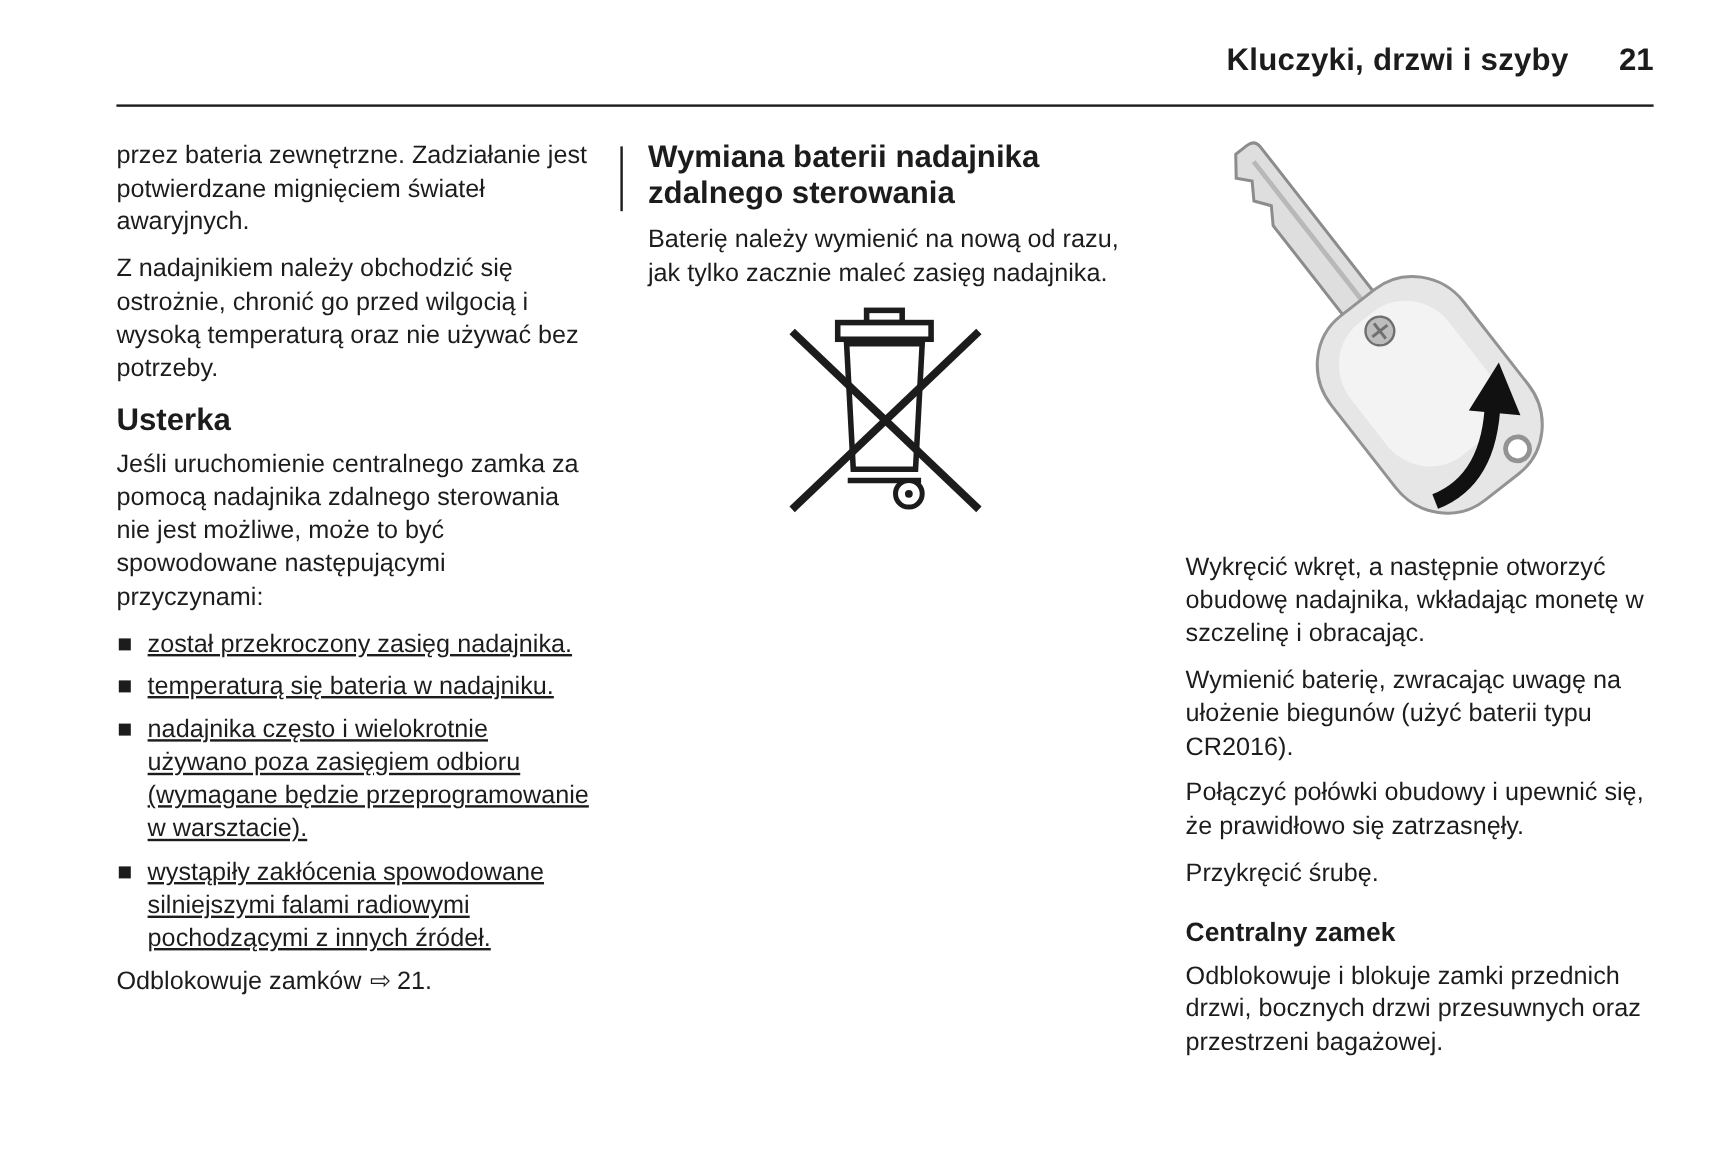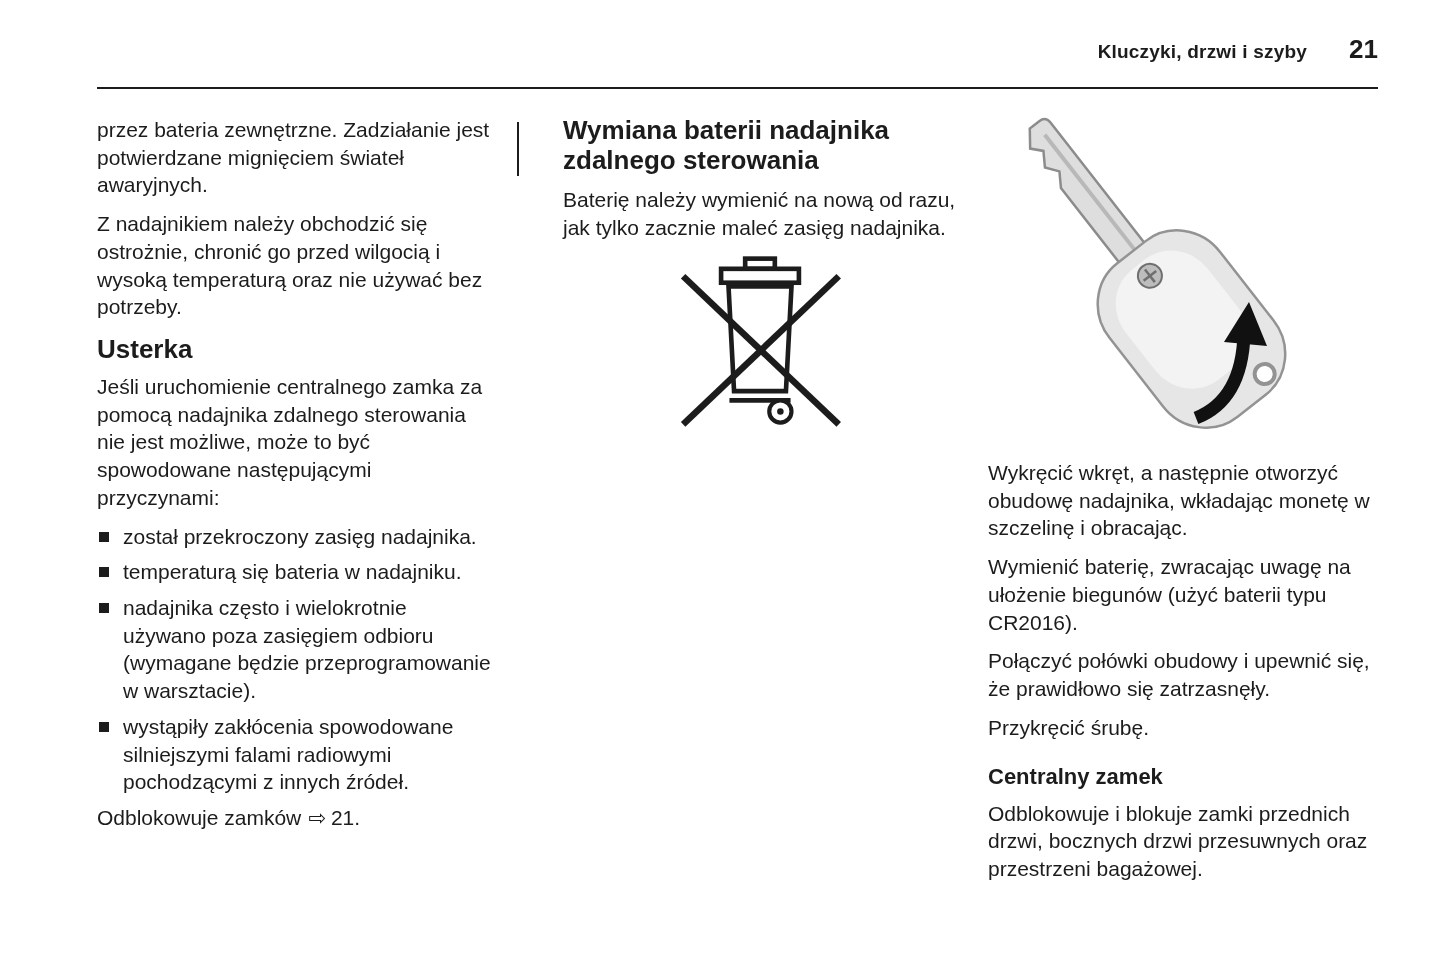--- a/index.html
+++ b/index.html
@@ -10,46 +10,46 @@
     color:#1c1c1c;
     position:relative;
     overflow:hidden;
   }
   .page { position:relative; width:1445px; height:965px; background:#ffffff; }
 
   .header {
     position:absolute; left:97px; top:34px; width:1281px;
     display:flex; justify-content:flex-end; align-items:baseline;
   }
-  .header-title { font-size:19px; font-weight:bold; letter-spacing:0.2px; }
+  .header-title { font-size:26px; font-weight:bold; letter-spacing:0.2px; }
   .header-page  { font-size:26px; font-weight:bold; margin-left:42px; }
 
   .top-rule {
     position:absolute; left:97px; top:87px; width:1281px; height:2px;
     background:#1c1c1c;
   }
 
   .change-bar {
     position:absolute; left:517px; top:122px; width:2px; height:54px;
     background:#1c1c1c;
   }
 
   .col { position:absolute; top:116px; font-size:21px; line-height:1.32; }
   .col-1 { left:97px;  width:398px; }
-  .col-2 { left:563px; width:394px; }
+  .col-2 { left:540px; width:394px; }
   .col-3 { left:988px; width:392px; }
 
   .para { margin-bottom:11px; }
 
   h2.sect { font-size:26px; font-weight:bold; line-height:1.15; margin:14px 0 8px; }
   h2.sect.first { margin-top:0; margin-bottom:10px; }
   h2.big  { font-size:22px; font-weight:bold; line-height:1.1; margin:24px 0 10px; }
 
   ul.sq { list-style:none; margin:0 0 4px 0; }
-  ul.sq li { position:relative; padding-left:26px; margin-bottom:8px; }
+  ul.sq li { position:relative; padding-left:26px; margin-bottom:8px;text-decoration:underline; }
   ul.sq li .marker {
     position:absolute; left:2px; top:9px; width:10px; height:10px;
     background:#1c1c1c;
   }
 
   .ref-line { margin-top:4px; }
   .ref-link { margin-left:7px; white-space:nowrap; cursor:pointer; }
   .ref-arrow { margin-right:5px; font-family:"DejaVu Sans",sans-serif; }
 
   .figure { display:flex; justify-content:center; }

